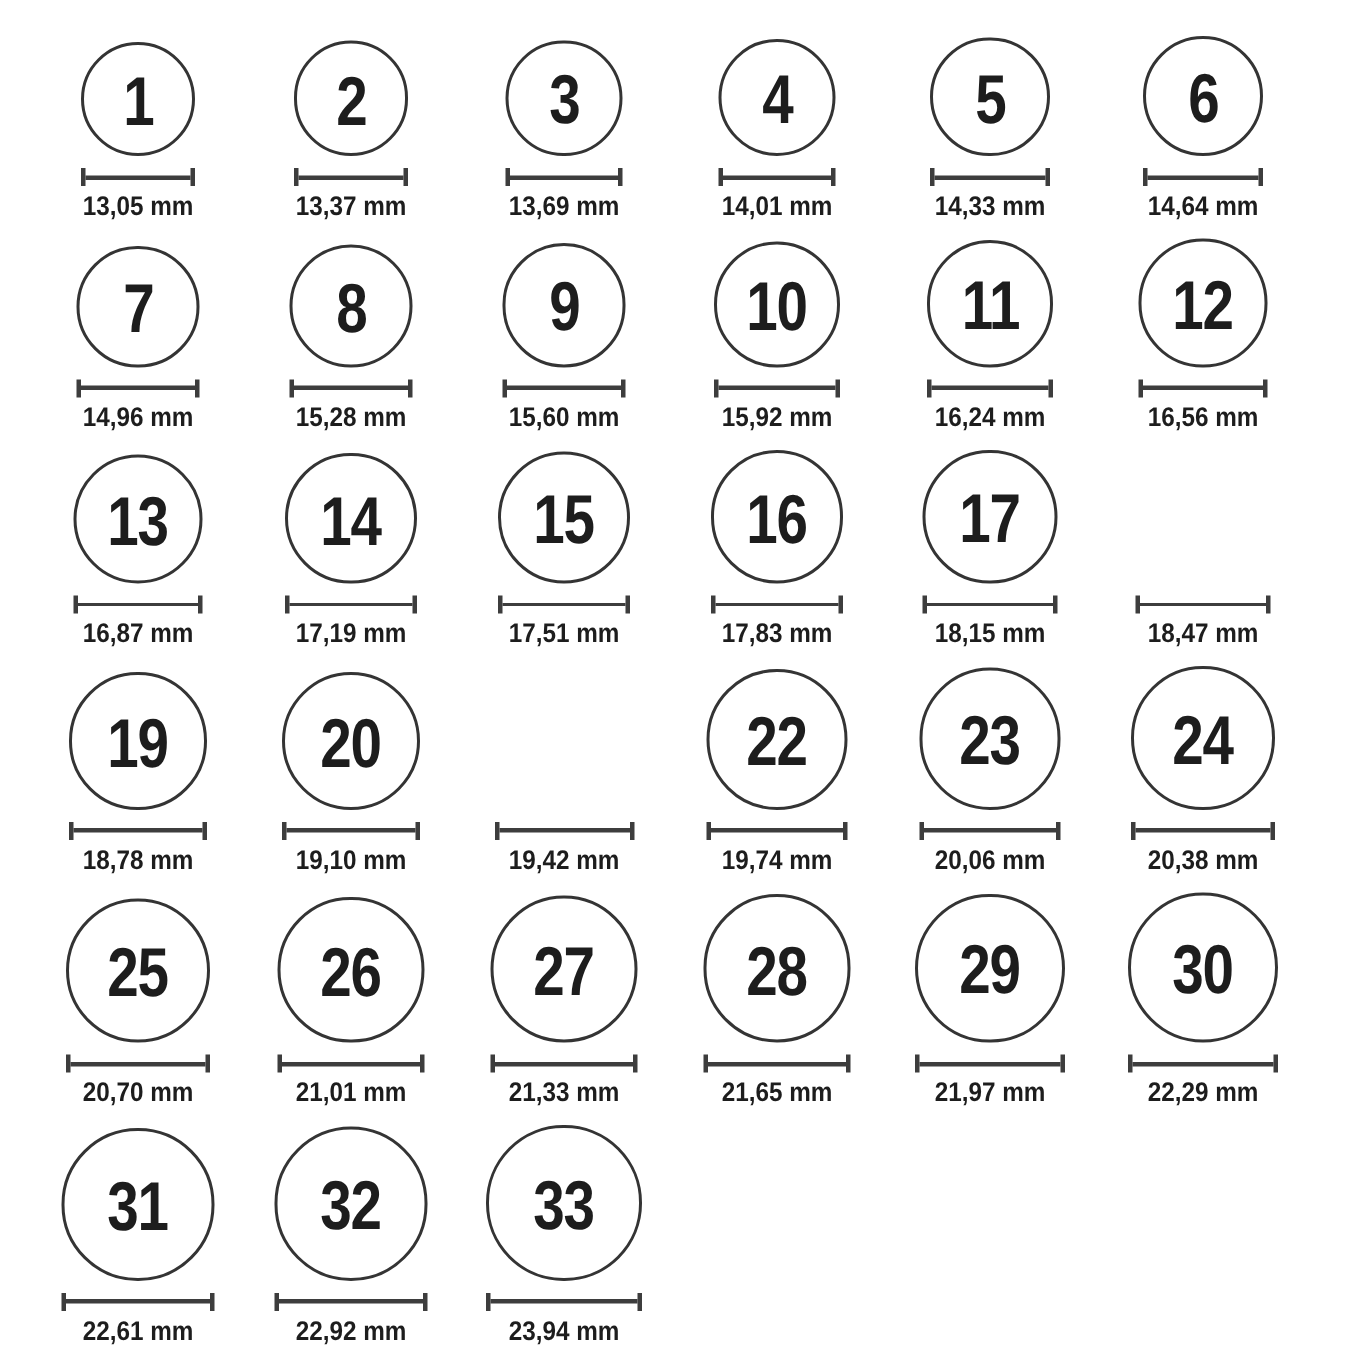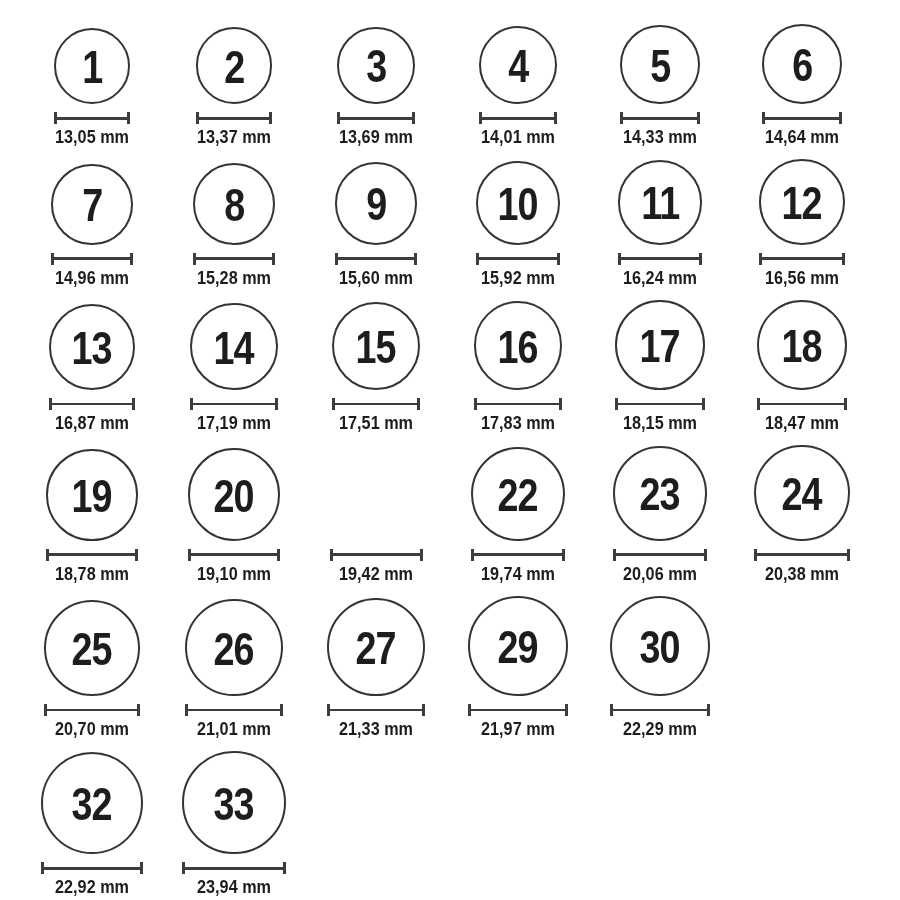--- a/index.html
+++ b/index.html
@@ -280,23 +280,20 @@
     </div>
     <div class="measure" style="width: 89.6px;">
       <span class="tick"></span>
       <span class="bar"></span>
       <span class="tick"></span>
     </div>
     <div class="label">18,15 mm</div>
   </div>
 
   <div class="cell">
-    <div class="circle" style="width: 90.45px; height: 90.45px;">
-      <span class="num">18</span>
-    </div>
     <div class="measure" style="width: 90.45px;">
       <span class="tick"></span>
       <span class="bar"></span>
       <span class="tick"></span>
     </div>
     <div class="label">18,47 mm</div>
   </div>
 </div>
     <div class="row">
   <div class="cell">
@@ -398,20 +395,31 @@
       <span class="num">27</span>
     </div>
     <div class="measure" style="width: 98.1px;">
       <span class="tick"></span>
       <span class="bar"></span>
       <span class="tick"></span>
     </div>
     <div class="label">21,33 mm</div>
   </div>
 
+  <div class="cell">
+    <div class="circle" style="width: 98.95px; height: 98.95px;">
+      <span class="num">28</span>
+    </div>
+    <div class="measure" style="width: 98.95px;">
+      <span class="tick"></span>
+      <span class="bar"></span>
+      <span class="tick"></span>
+    </div>
+    <div class="label">21,65 mm</div>
+  </div>
 
   <div class="cell">
     <div class="circle" style="width: 99.8px; height: 99.8px;">
       <span class="num">29</span>
     </div>
     <div class="measure" style="width: 99.8px;">
       <span class="tick"></span>
       <span class="bar"></span>
       <span class="tick"></span>
     </div>
@@ -424,20 +432,31 @@
     </div>
     <div class="measure" style="width: 100.65px;">
       <span class="tick"></span>
       <span class="bar"></span>
       <span class="tick"></span>
     </div>
     <div class="label">22,29 mm</div>
   </div>
 </div>
     <div class="row">
+  <div class="cell">
+    <div class="circle" style="width: 101.5px; height: 101.5px;">
+      <span class="num">31</span>
+    </div>
+    <div class="measure" style="width: 101.5px;">
+      <span class="tick"></span>
+      <span class="bar"></span>
+      <span class="tick"></span>
+    </div>
+    <div class="label">22,61 mm</div>
+  </div>
 
   <div class="cell">
     <div class="circle" style="width: 102.35px; height: 102.35px; text-align: center;">
       <span class="num">32</span>
     </div>
     <div class="measure" style="width: 102.35px;">
       <span class="tick"></span>
       <span class="bar"></span>
       <span class="tick"></span>
     </div>

